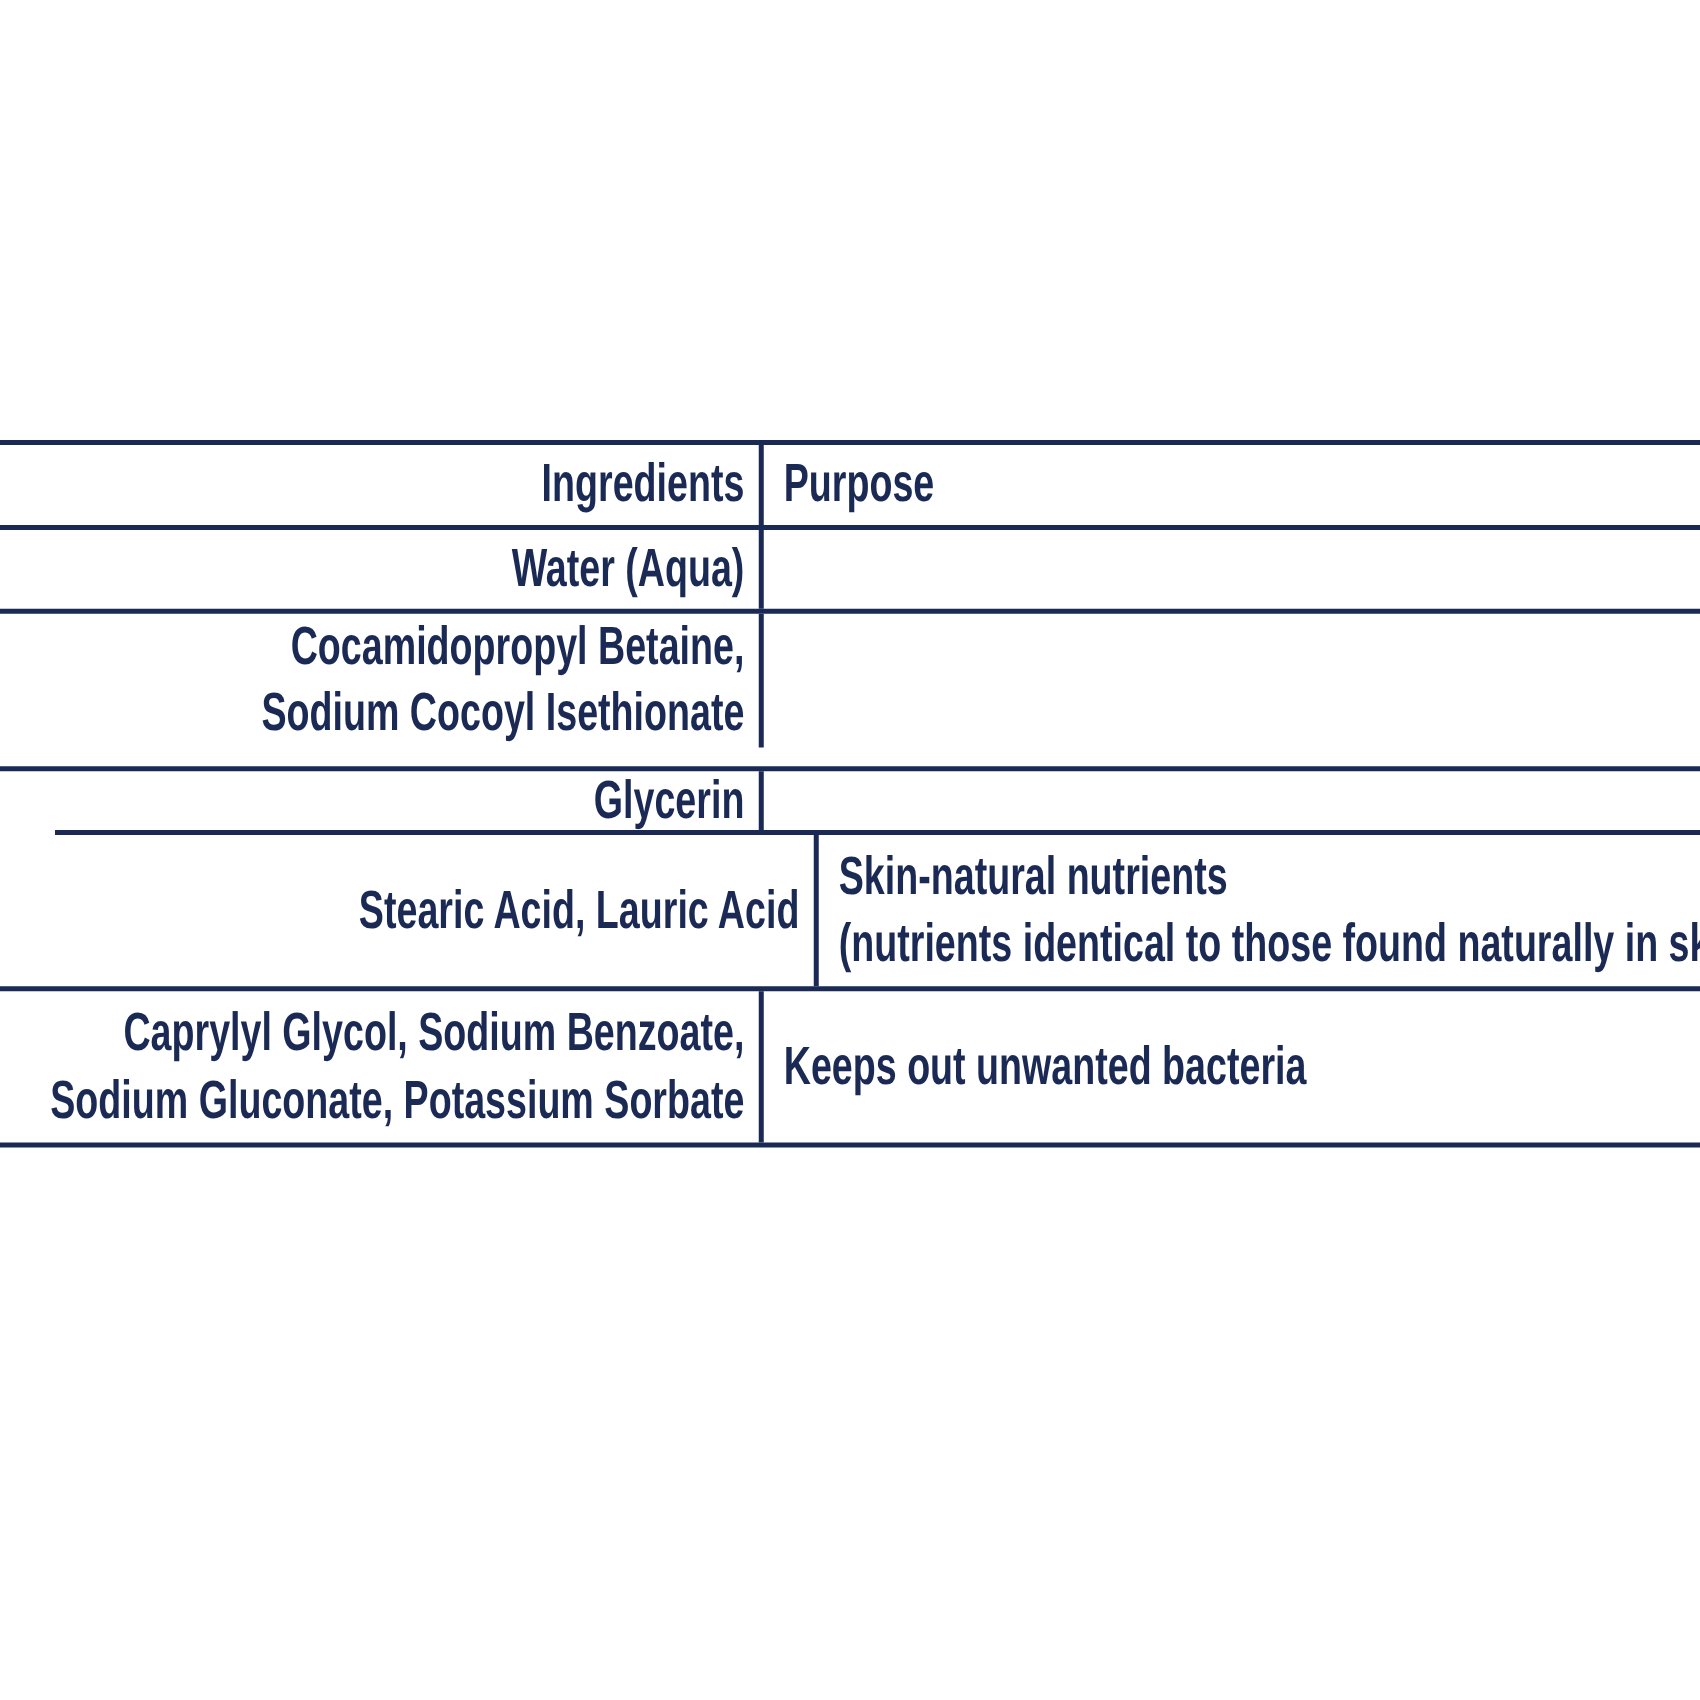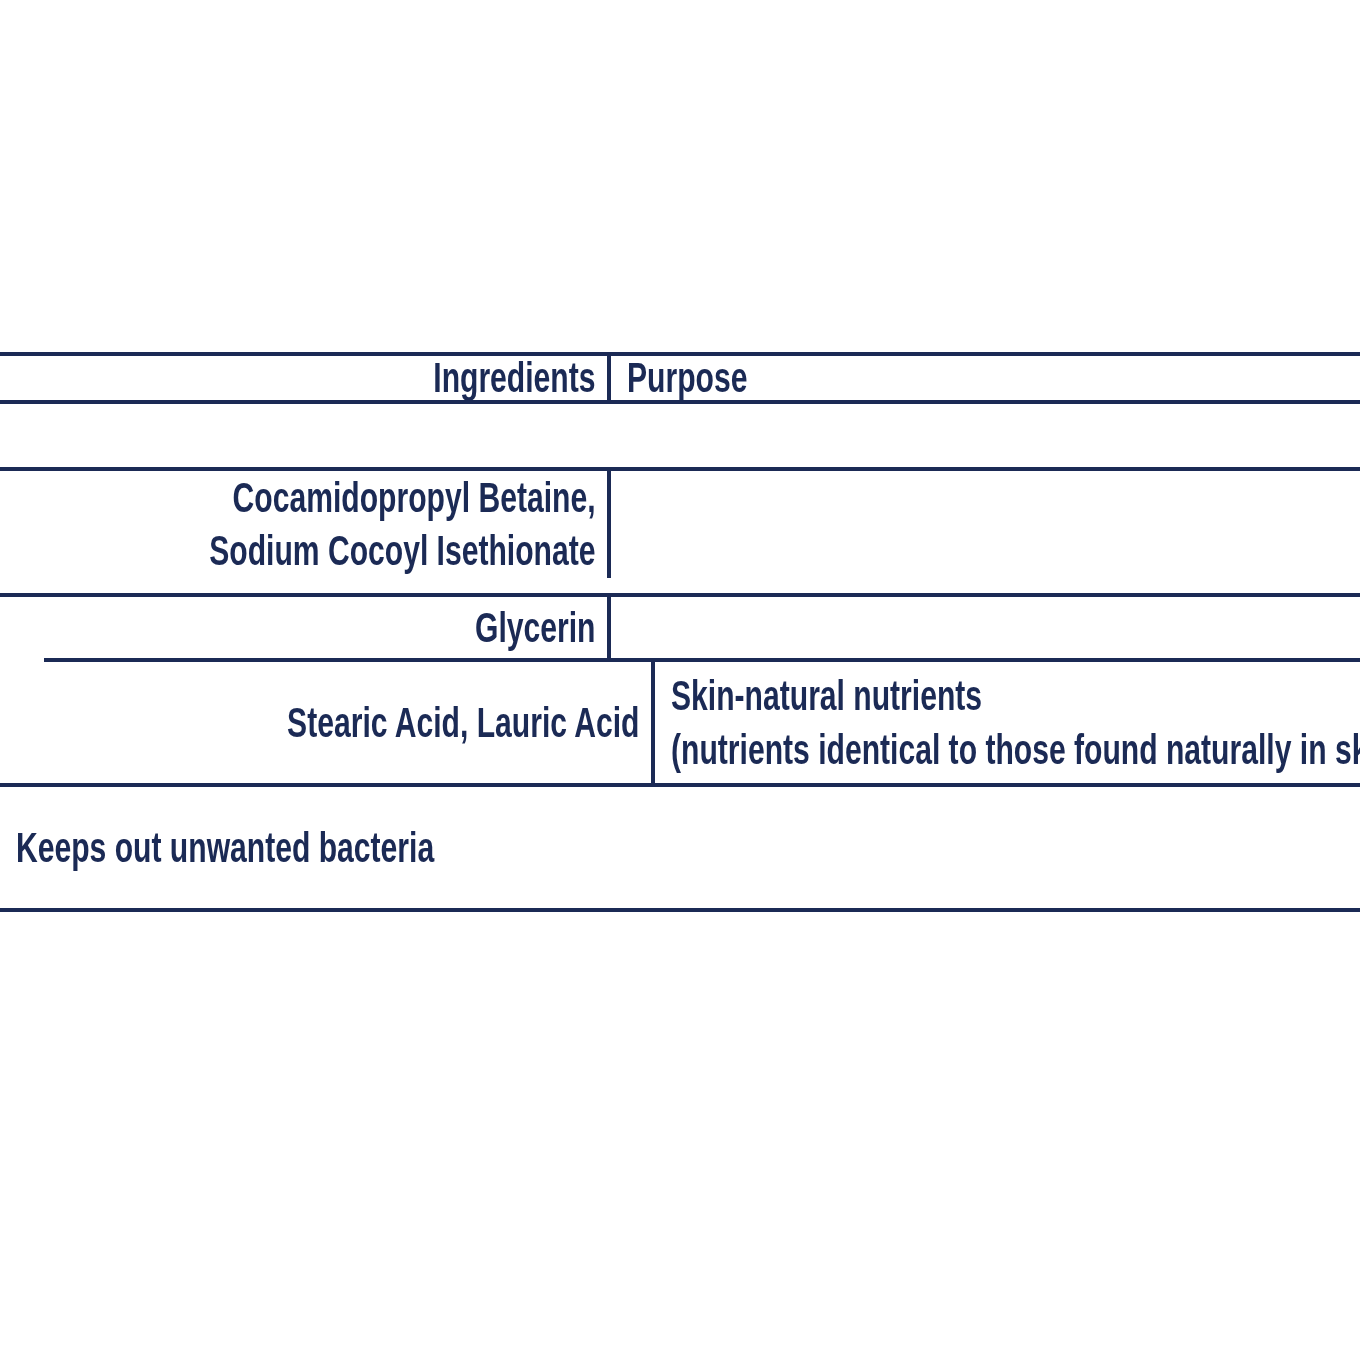--- a/index.html
+++ b/index.html
@@ -20,24 +20,24 @@
     position:absolute;
     top:352px;left:0;
     width:1360px;
     border-bottom:var(--line) solid var(--navy);
   }
   .trow{
     display:flex;
     border-top:var(--line) solid var(--navy);
     box-sizing:border-box;
   }
-  .row-head{height:48px;}
+  .row-head{height:68px;}
   .row-0{height:67px;}
   .row-1{height:126px;flex-direction:column;}
-  .row-2{height:65px;}
+  .row-2{height:51px;}
   .row-3{height:125px;margin-left:44px;}
   .row-4{height:73px;}
   .row-5{height:125px;}
   .cell{
     display:flex;
     align-items:center;
     box-sizing:border-box;
   }
   .cell-ing{
     width:611px;
@@ -80,20 +80,23 @@
   <div class="trow row-head">
     <div class="cell cell-ing">
       <div class="cond cond-r">Ingredients</div>
     </div>
     <div class="cell cell-pur">
       <div class="cond cond-l">Purpose</div>
     </div>
   </div>
 
   <div class="trow row-0">
+    <div class="cell cell-ing">
+      <div class="cond cond-r">Water (Aqua)</div>
+    </div>
   </div>
 
   <div class="trow row-1">
     <div class="cell cell-ing">
       <div class="cond cond-r">Cocamidopropyl Betaine,
 Sodium Cocoyl Isethionate</div>
     </div>
   </div>
 
   <div class="trow row-2">
@@ -107,18 +110,22 @@
       <div class="cond cond-r">Stearic Acid, Lauric Acid</div>
     </div>
     <div class="cell cell-pur">
       <div class="cond cond-l">Skin-natural nutrients
 (nutrients identical to those found naturally in skin)</div>
     </div>
   </div>
 
 
   <div class="trow row-5">
+    <div class="cell cell-ing">
+      <div class="cond cond-r">Caprylyl Glycol, Sodium Benzoate,
+Sodium Gluconate, Potassium Sorbate</div>
+    </div>
     <div class="cell cell-pur">
       <div class="cond cond-l">Keeps out unwanted bacteria</div>
     </div>
   </div>
 
 </div>
 
 </body></html>

